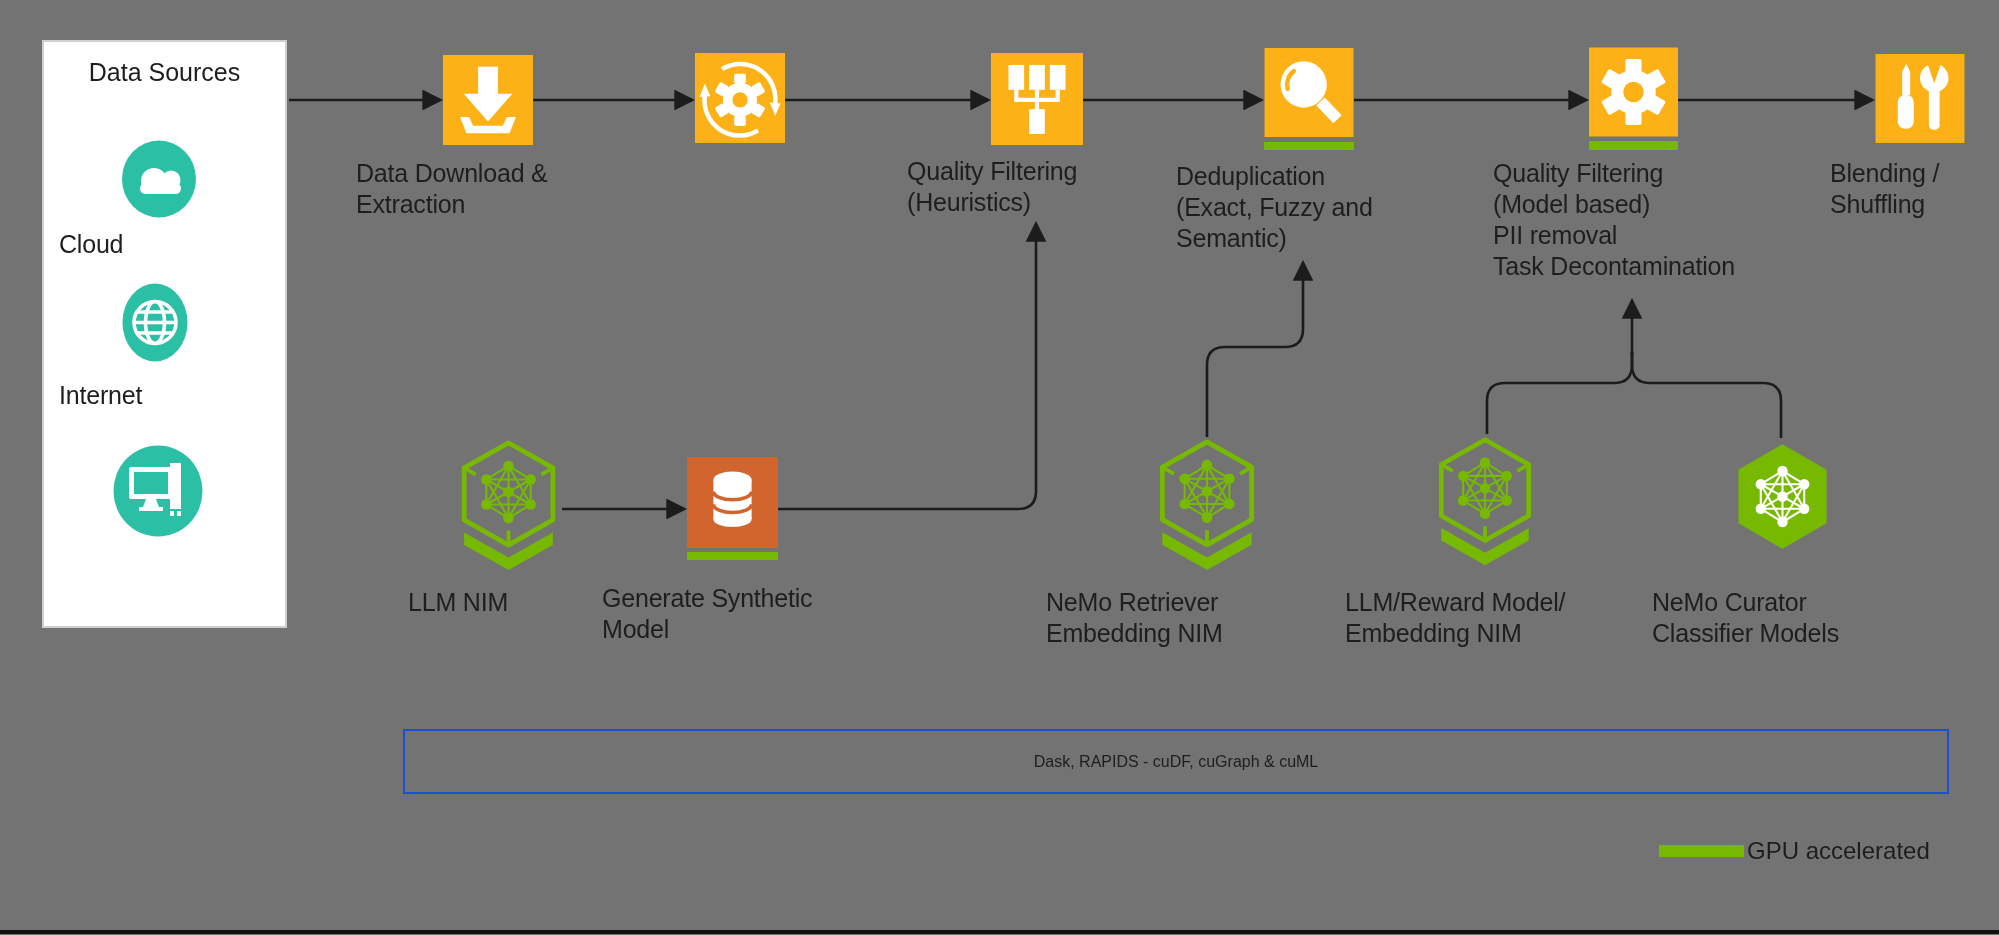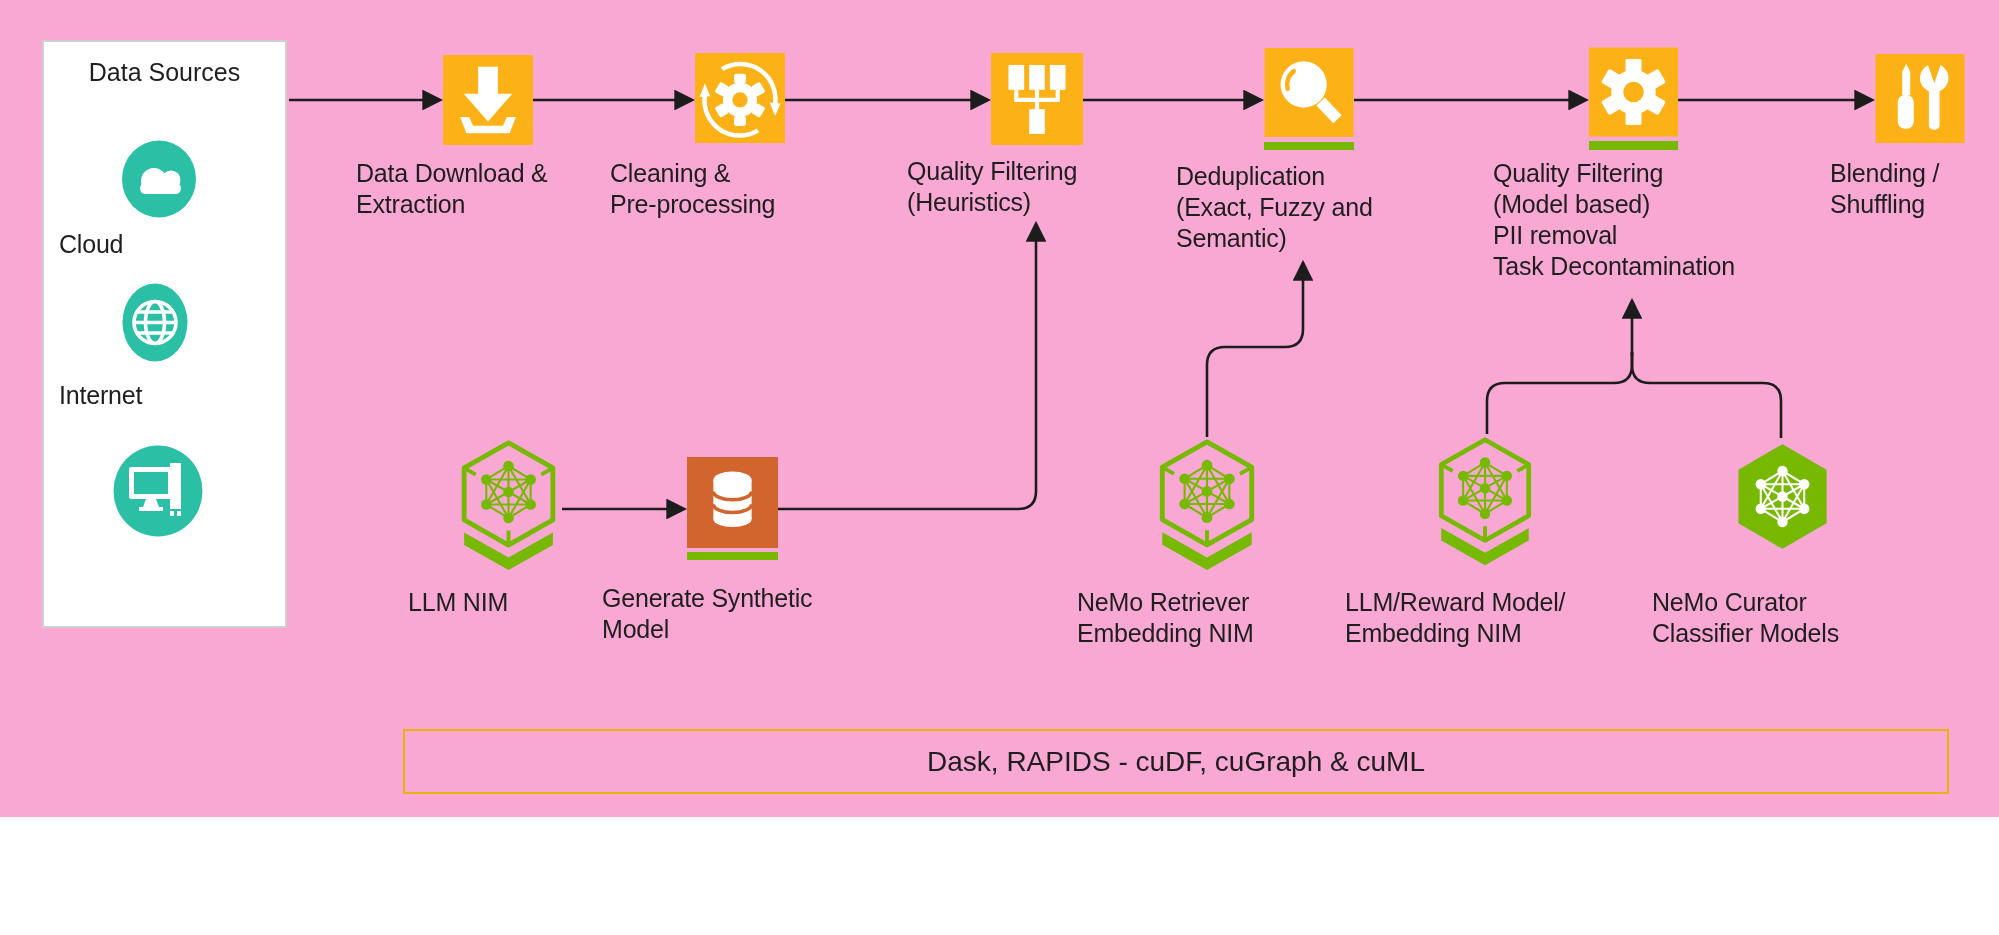--- a/index.html
+++ b/index.html
@@ -1,28 +1,28 @@
 <!DOCTYPE html>
 <html><head>
 <meta charset="utf-8">
 <style>
   html,body{margin:0;padding:0;background:#fff;}
-  #canvas{position:relative;width:1999px;height:817px;background:#f9a8d4;overflow:hidden;
+  #canvas{position:relative;width:1999px;height:935px;background:#737373;overflow:hidden;
           font-family:"Liberation Sans","DejaVu Sans",sans-serif;color:#1e1e1e;}
   .abs{position:absolute;}
   .lbl{position:absolute;white-space:pre-line;text-align:left;font-size:25px;line-height:31px;
        color:#1e1e1e;letter-spacing:-0.2px;}
   .panel{position:absolute;left:42px;top:40px;width:245px;height:588px;border:2px solid #cfcfcf;
          box-sizing:border-box;background:#fff;}
   .panel-title{position:absolute;left:42px;top:58px;width:245px;text-align:center;
                font-size:25px;font-weight:500;}
   .gpu-bar{position:absolute;background:#76B900;}
-  .fw-box{position:absolute;left:403px;top:729px;width:1546px;height:65px;border:2px solid #eab308;
+  .fw-box{position:absolute;left:403px;top:729px;width:1546px;height:65px;border:2px solid #1d4ed8;
           box-sizing:border-box;display:flex;align-items:center;justify-content:center;
-          font-size:28px;}
+          font-size:16px;}
   .legend-text{position:absolute;left:1747px;top:838px;font-size:24px;line-height:26px;}
   .legend-swatch{position:absolute;left:1659px;top:845px;width:85px;height:12px;background:#76B900;}
   .bottom-rule{position:absolute;left:0;top:930px;width:1999px;height:4px;background:#111;}
   svg{display:block;}
 </style>
 </head>
 <body>
 
 <div id="canvas">
 
@@ -203,22 +203,20 @@
     <rect width="100" height="100" fill="#FCB216"></rect>
     <polygon points="30,20 34.5,11 39,20 39,46 30,46" fill="#fff"></polygon>
     <rect x="25" y="46" width="18" height="38" rx="8" fill="#fff"></rect>
     <circle cx="66" cy="27" r="16" fill="#fff"></circle>
     <polygon points="66,33 56,4 76,4" fill="#FCB216"></polygon>
     <rect x="60" y="38" width="12" height="47" rx="5" fill="#fff"></rect>
   </svg>
 
   <div class="lbl" style="left:356px;top:158px;width:260px">Data Download &amp;
 Extraction</div>
-  <div class="lbl" style="left:610px;top:158px;width:260px">Cleaning &amp;
-Pre-processing</div>
   <div class="lbl" style="left:907px;top:156px;width:260px">Quality Filtering
 (Heuristics)</div>
   <div class="lbl" style="left:1176px;top:161px;width:260px">Deduplication
 (Exact, Fuzzy and
 Semantic)</div>
   <div class="lbl" style="left:1493px;top:158px;width:280px">Quality Filtering
 (Model based)
 PII removal
 Task Decontamination</div>
   <div class="lbl" style="left:1830px;top:158px;width:180px">Blending /
@@ -241,21 +239,21 @@
       <path d="M29 52 A21 9 0 0 0 71 52"></path>
     </g>
   </svg>
   <div class="gpu-bar" style="left:687px;top:552px;width:91px;height:8px"></div>
   <div class="lbl" style="left:602px;top:583px;width:260px">Generate Synthetic
 Model</div>
 
   <svg class="abs" style="left:1152px;top:437px" width="110" height="136" viewBox="0 0 110 140">
     <use href="#nimbox" width="110" height="140"></use>
   </svg>
-  <div class="lbl" style="left:1077px;top:587px;width:260px">NeMo Retriever
+  <div class="lbl" style="left:1046px;top:587px;width:260px">NeMo Retriever
 Embedding NIM</div>
 
   <svg class="abs" style="left:1432px;top:435px" width="106" height="133" viewBox="0 0 110 140">
     <use href="#nimbox" width="110" height="140"></use>
   </svg>
   <div class="lbl" style="left:1345px;top:587px;width:280px">LLM/Reward Model/
 Embedding NIM</div>
 
   <svg class="abs" style="left:1732px;top:440px" width="101" height="113" viewBox="0 0 110 120">
     <polygon points="55,3 103,31 103,89 55,117 7,89 7,31" fill="#76B900"></polygon>

